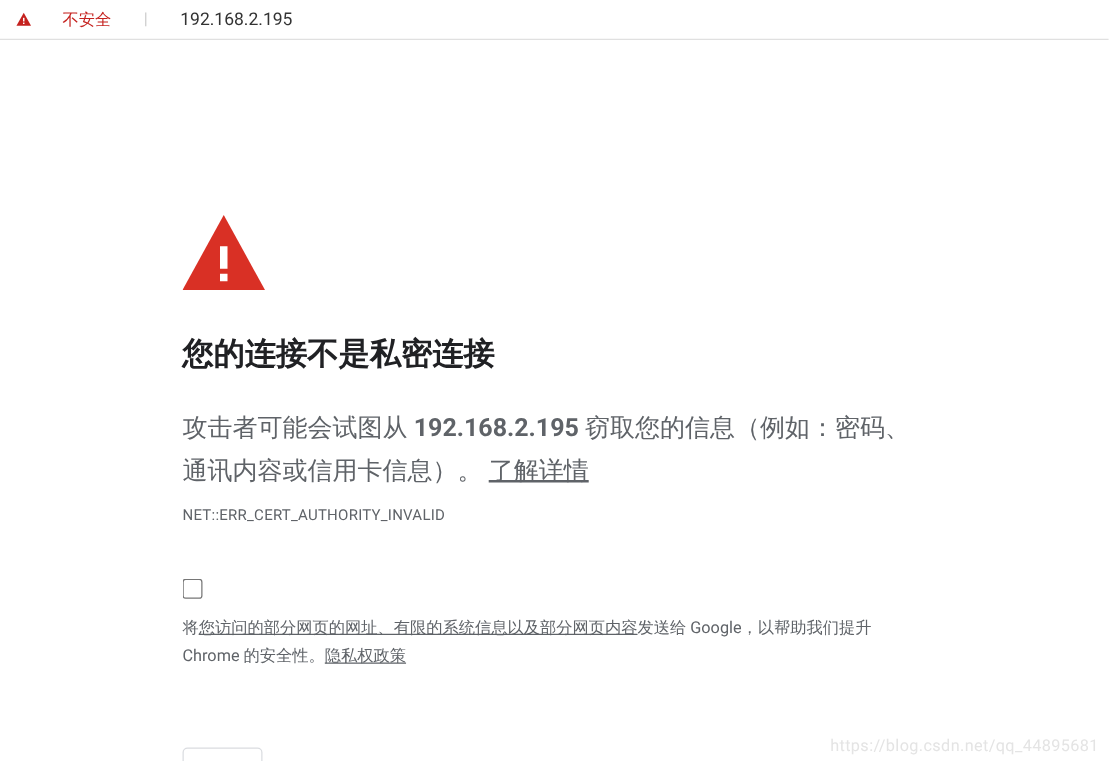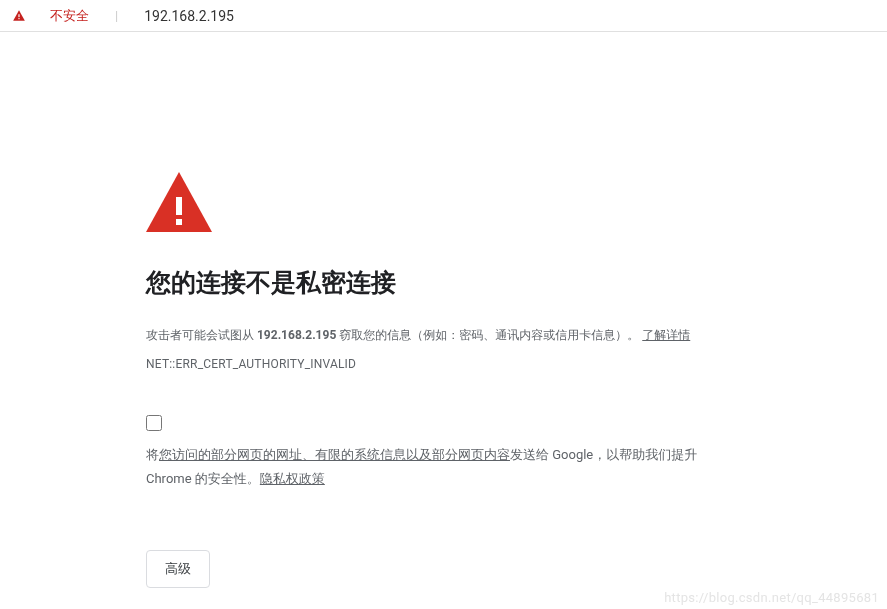--- a/index.html
+++ b/index.html
@@ -47,21 +47,21 @@
       height: 60px;
       margin-bottom: 30px;
     }
     .heading {
       font-size: 25px;
       font-weight: 700;
       color: #202124;
       margin-bottom: 26px;
     }
     .body-text {
-      font-size: 12px;
+      font-size: 20px;
       color: #5f6368;
       line-height: 1.7;
       margin-bottom: 12px;
     }
     .body-text .ip-bold {
       font-weight: 700;
       color: #5f6368;
     }
     .link {
       text-decoration: underline;

